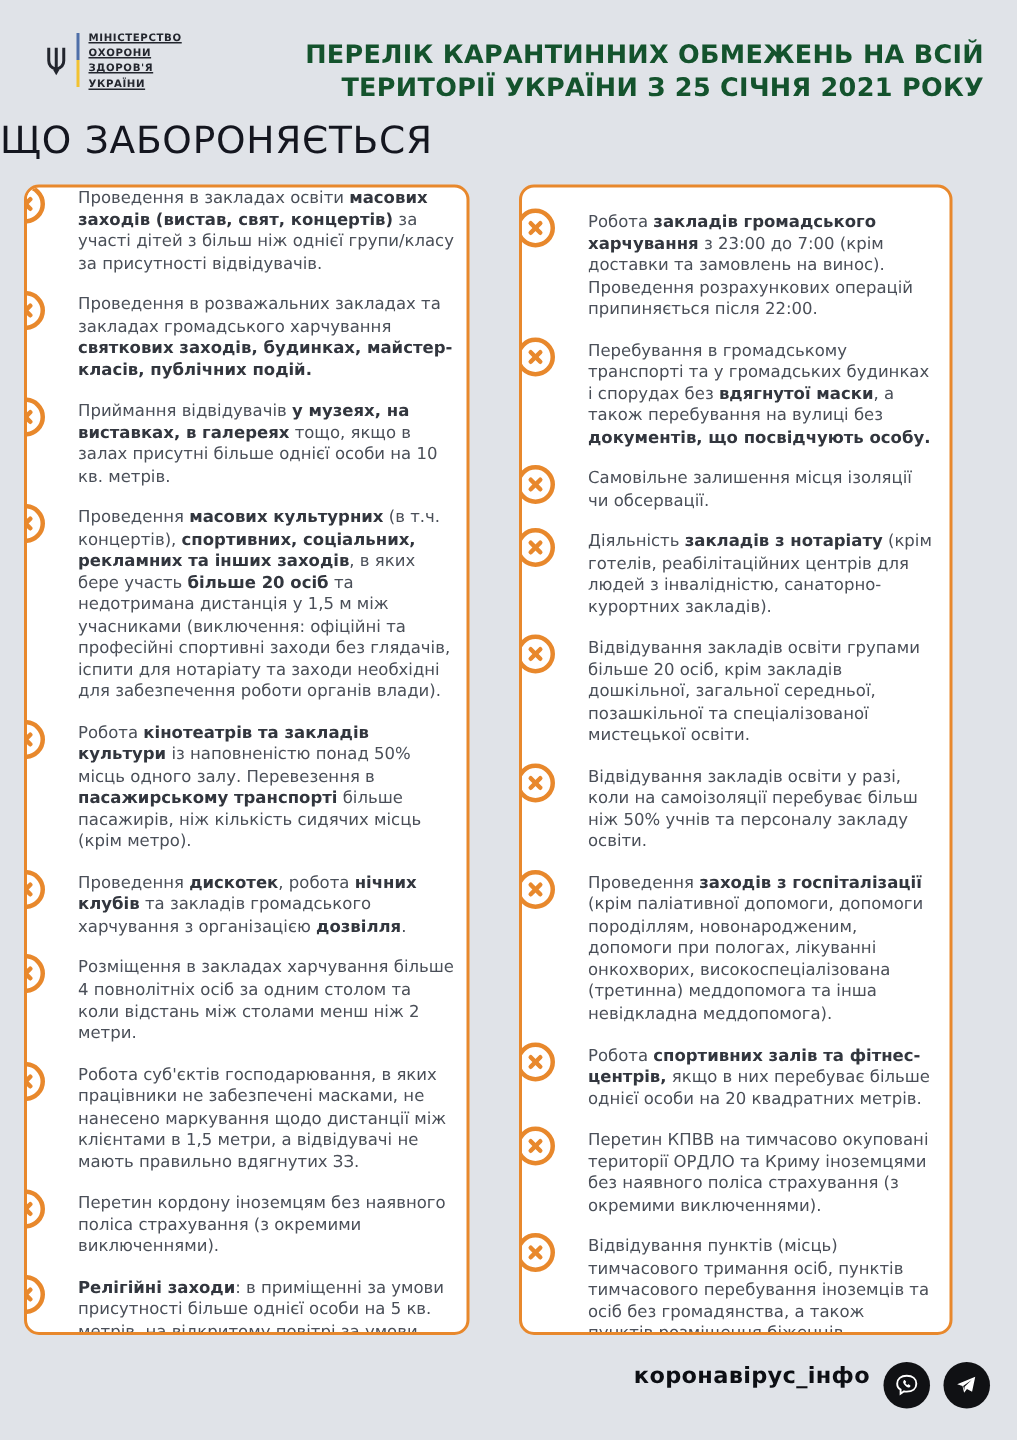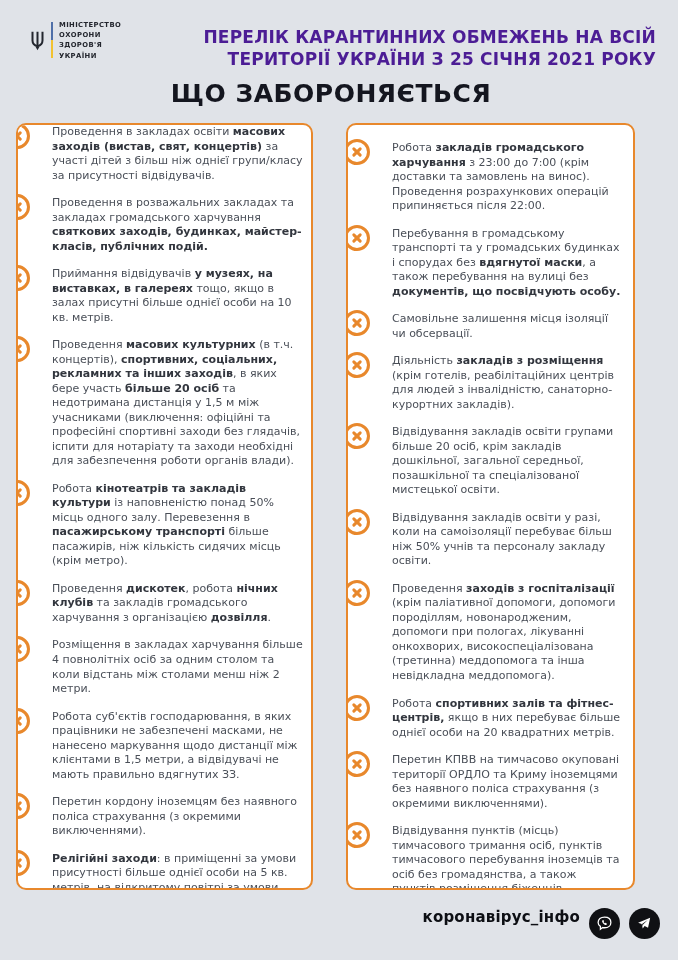--- a/index.html
+++ b/index.html
@@ -6,29 +6,29 @@
   body{
     width:678px;height:960px;position:relative;overflow:hidden;
     background:#e0e3e8;
     font-family:"DejaVu Sans","Liberation Sans",sans-serif;
     -webkit-font-smoothing:antialiased;
   }
   
   .logo{position:absolute;left:30px;top:20px;display:flex;align-items:center;gap:6px;}
   .logo svg{display:block;}
   .flagbar{width:2px;height:36px;background:linear-gradient(to bottom,#4f6fa8 0 50%,#f2c230 50% 100%);}
-  .logo-text{font-size:6.8px;font-weight:bold;color:#23262e;line-height:1.5;letter-spacing:.4px;}
+  .logo-text{font-size:6.8px;font-weight:bold;color:#23262e;line-height:1.5;letter-spacing:.4px;text-decoration:underline;}
   .logo-text div{white-space:nowrap;}
   .title{
     position:absolute;right:22px;top:26px;text-align:right;
-    font-size:17px;font-weight:800;color:#4c1d95;line-height:1.3;letter-spacing:.2px;
+    font-size:17px;font-weight:800;color:#14532d;line-height:1.3;letter-spacing:.2px;
   }
   .subtitle{
-    position:absolute;top:79px;left:0;width:662px;text-align:center;
-    font-size:25px;font-weight:700;color:#14161f;letter-spacing:.5px;
+    position:absolute;top:79px;left:0;width:662px;text-align:left;
+    font-size:25px;font-weight:400;color:#14161f;letter-spacing:.5px;
   }
   
   .card{
     position:absolute;top:123px;height:767px;box-sizing:border-box;
     background:#ffffff;border:2px solid #e8882c;border-radius:10px;
     overflow:hidden;
   }
   .card.left{left:16px;width:297px;padding:0 8px 8px 34px;}
   .card.right{left:346px;width:289px;padding:16px 10px 8px 44px;}
   .item{position:relative;margin-bottom:13px;}
@@ -133,21 +133,21 @@
       <div class="item">
         <span class="badge"></span>
         <p class="txt"><span>Перебування в громадському транспорті та у громадських будинках і спорудах без </span><b>вдягнутої маски</b><span>, а також перебування на вулиці без </span><b>документів, що посвідчують особу.</b></p>
       </div>
       <div class="item">
         <span class="badge"></span>
         <p class="txt"><span>Самовільне залишення місця ізоляції чи обсервації.</span></p>
       </div>
       <div class="item">
         <span class="badge"></span>
-        <p class="txt"><span>Діяльність </span><b>закладів з розміщення</b><span> (крім готелів, реабілітаційних центрів для людей з інвалідністю, санаторно-курортних закладів).</span></p>
+        <p class="txt"><span>Діяльність </span><b>закладів з нотаріату</b><span> (крім готелів, реабілітаційних центрів для людей з інвалідністю, санаторно-курортних закладів).</span></p>
       </div>
       <div class="item">
         <span class="badge"></span>
         <p class="txt"><span>Відвідування закладів освіти групами більше 20 осіб, крім закладів дошкільної, загальної середньої, позашкільної та спеціалізованої мистецької освіти.</span></p>
       </div>
       <div class="item">
         <span class="badge"></span>
         <p class="txt"><span>Відвідування закладів освіти у разі, коли на самоізоляції перебуває більш ніж 50% учнів та персоналу закладу освіти.</span></p>
       </div>
       <div class="item">

